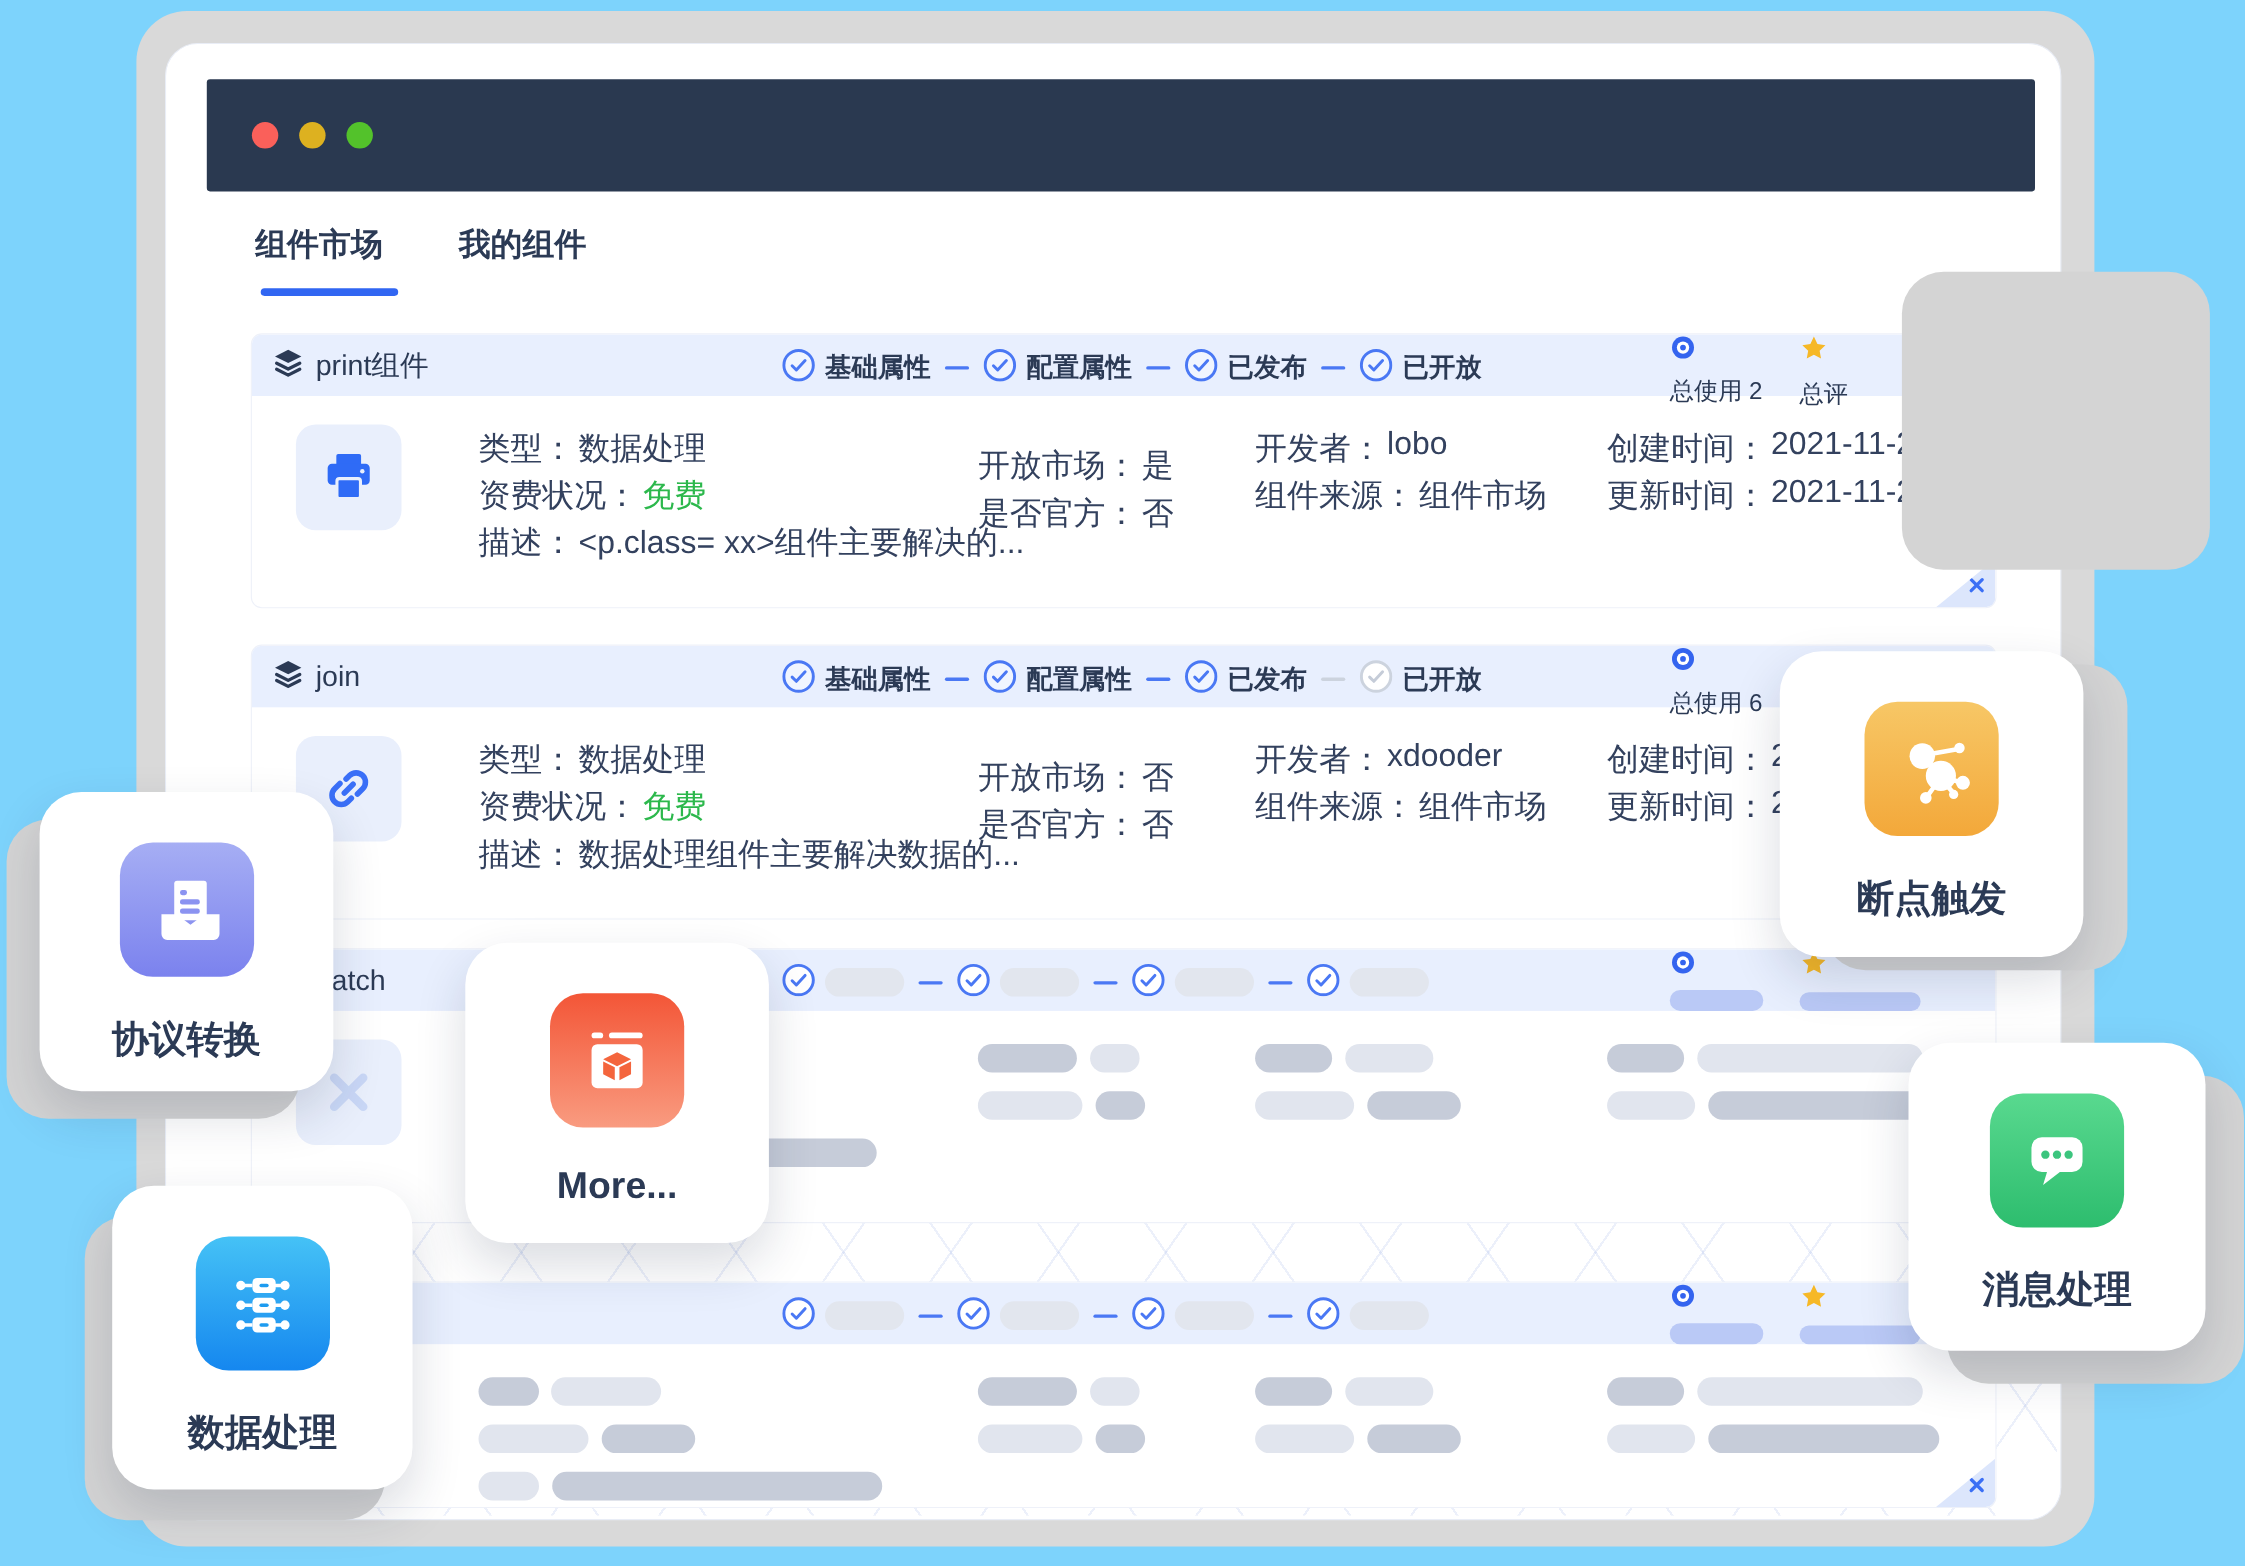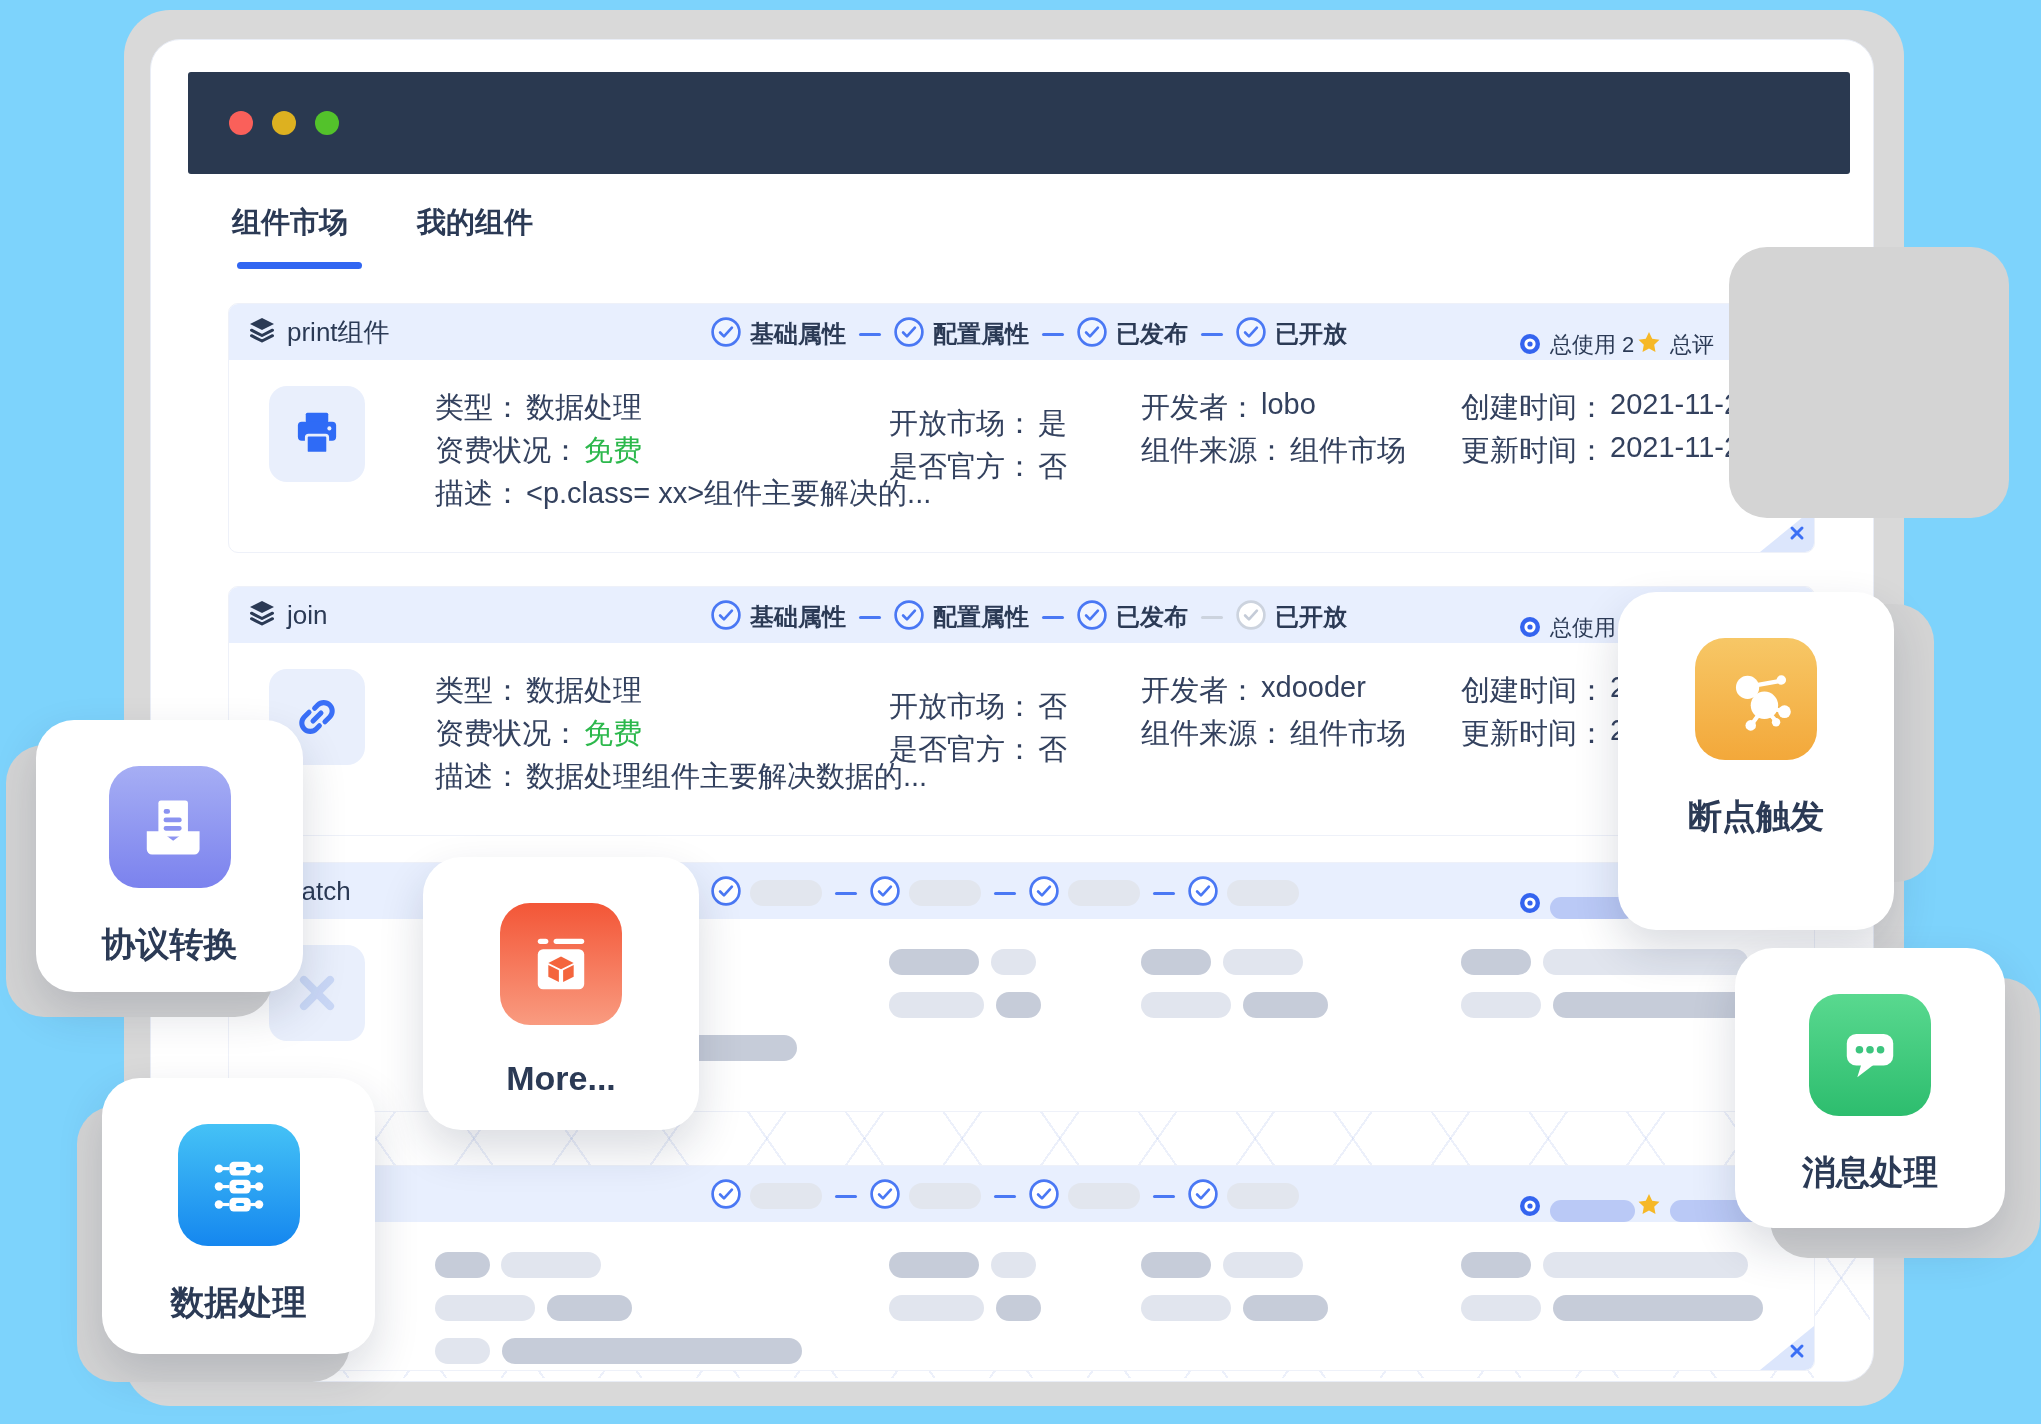--- a/index.html
+++ b/index.html
@@ -36,21 +36,21 @@
   #card3{top:862px;height:250px;}
   #card4{top:1165px;height:206px;}
   .card-strip{position:absolute;left:0;top:0;right:0;height:56px;background:#e8effe;}
   .card-title{position:absolute;left:18px;top:0;height:56px;display:flex;align-items:center;gap:10px;z-index:1;}
   .card-title .t{font-size:26px;font-weight:normal;color:#2b3a55;}
   .steps{position:absolute;left:482px;top:0;height:60px;display:flex;align-items:center;z-index:1;}
   .step{display:flex;align-items:center;gap:9px;}
   .step-label{font-size:24px;font-weight:600;color:#2b3a55;white-space:nowrap;}
   .sep{width:22px;height:3px;border-radius:2px;background:#4a78f4;margin:0 13px;}
   .sep.off{background:#ccd3de;}
-  .usage,.rating{position:absolute;top:0;height:56px;display:flex;align-items:flex-end;gap:8px;z-index:1;}
+  .usage,.rating{position:absolute;top:0;height:56px;display:flex;align-items:flex-start;gap:8px;z-index:1;flex-direction:column;}
   .usage{left:1289px;}
   .rating{left:1407px;}
   .usage .txt,.rating .txt{font-size:22px;color:#2b3a55;white-space:nowrap;}
   .card-body{position:absolute;left:0;top:56px;right:0;bottom:0;}
   .icon-tile{position:absolute;left:40px;top:26px;width:96px;height:96px;border-radius:18px;
              background:#e9effc;display:flex;align-items:center;justify-content:center;}
   .row{position:absolute;display:flex;gap:4px;font-size:29px;color:#33415e;white-space:nowrap;}
   .row .lbl{color:#33415e;}
   .row .green{color:#2cb84c;}
   .c1{left:206px;} .c2{left:660px;margin-top:16px;} .c3{left:912px;} .c4{left:1232px;}
@@ -76,21 +76,21 @@
   .flabel{font-size:34px;font-weight:bold;color:#2b3a55;margin-top:34px;white-space:nowrap;}
   .g-scope{background:linear-gradient(180deg,#6f8ef8,#3050ee);}
   .g-trigger{background:linear-gradient(180deg,#f7c766,#f3a83a);}
   .g-proto{background:linear-gradient(180deg,#a6aef4,#7b82ee);}
   .g-more{background:linear-gradient(180deg,#f35637,#f99b80);}
   .g-data{background:linear-gradient(180deg,#45c2f6,#1587ef);}
   .g-msg{background:linear-gradient(180deg,#59d98f,#2dbd6e);}
   #fb-scope{left:1729px;top:247px;width:280px;height:271px;}
   #fc-scope{left:1699px;top:237px;width:280px;height:271px;}
   #fb-trigger{left:1658px;top:604px;width:276px;height:278px;}
-  #fc-trigger{left:1618px;top:592px;width:276px;height:338px;}
+  #fc-trigger{left:1618px;top:592px;width:276px;height:278px;}
   #fb-proto{left:6px;top:745px;width:267px;height:272px;}
   #fc-proto{left:36px;top:720px;width:267px;height:272px;}
   #fc-more{left:423px;top:857px;width:276px;height:273px;}
   #fb-data{left:77px;top:1106px;width:273px;height:276px;}
   #fc-data{left:102px;top:1078px;width:273px;height:276px;}
   #fb-msg{left:1770px;top:978px;width:270px;height:280px;}
   #fc-msg{left:1735px;top:948px;width:270px;height:280px;}
 </style>
 </head>
 <body>

